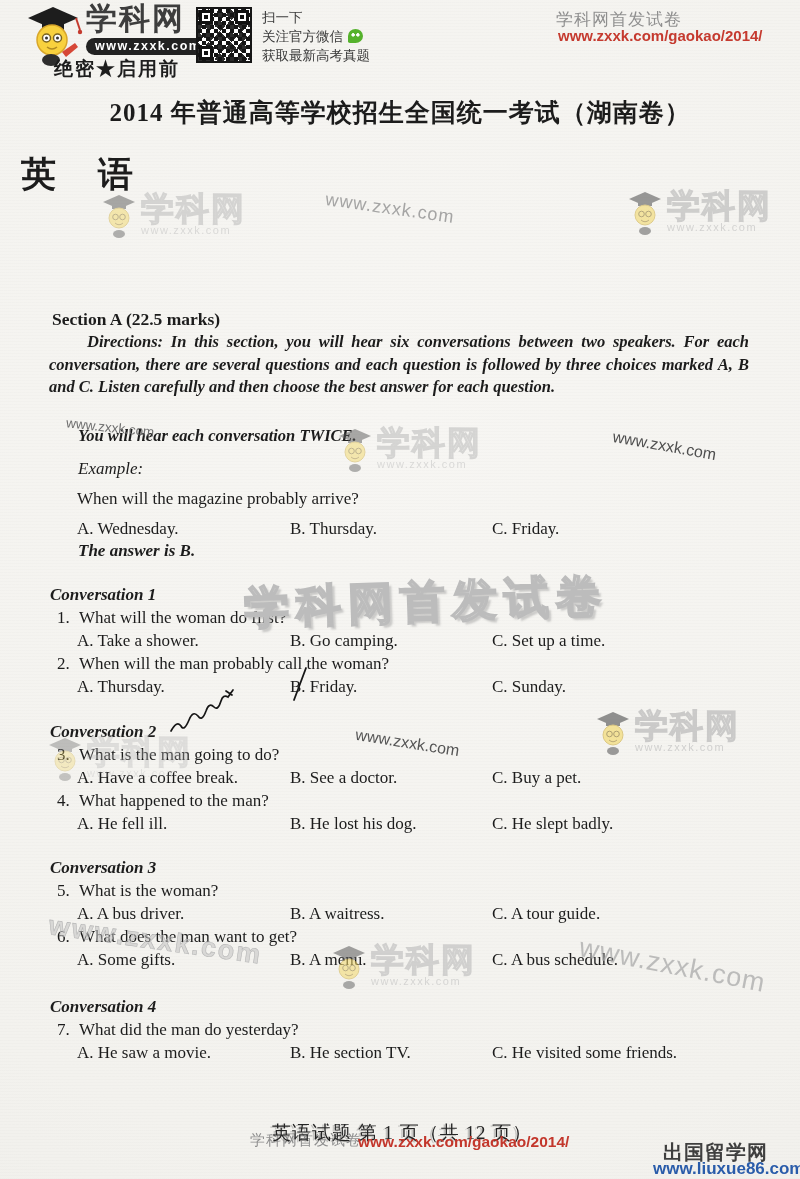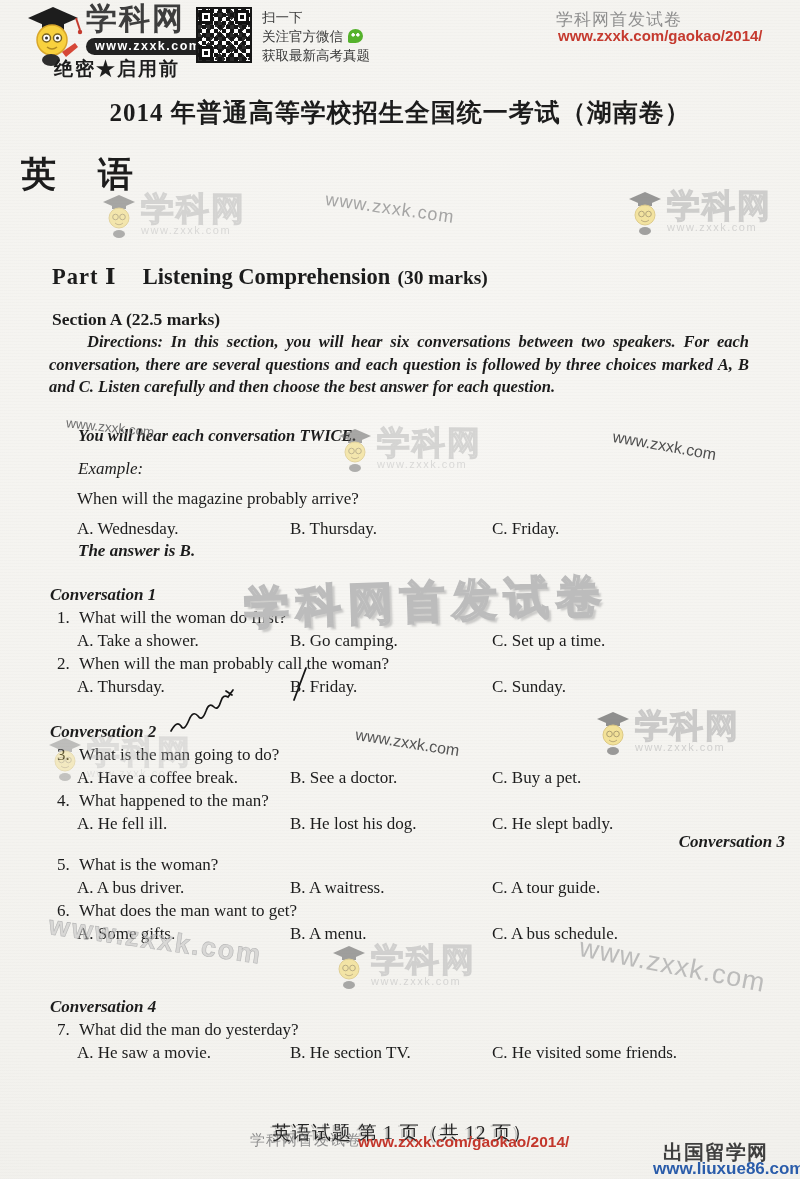--- a/index.html
+++ b/index.html
@@ -59,21 +59,21 @@
   
   .ex-label{left:78px;top:459px;font-weight:400;font-style:italic;font-size:17px;}
   .ex-q{left:77px;top:489px;font-size:17px;}
   .ex-opts{left:77px;top:519px;width:720px;height:22px;font-size:17px;}
   .ex-opts .oA{position:absolute;left:0;} .ex-opts .oB{position:absolute;left:213px;}
   .ex-opts .oC{position:absolute;left:415px;}
   .ex-ans{left:78px;top:541px;font-weight:700;font-style:italic;font-size:17px;}
 
   
   .conv{position:absolute;left:50px;width:735px;font-size:17px;}
-  #conv1{top:585px;} #conv2{top:722px;} #conv3{top:832px;text-align:right;} #conv4{top:997px;}
+  #conv1{top:585px;} #conv2{top:722px;} #conv3{top:858px;} #conv4{top:997px;}
   .line{position:relative;height:23px;}
   .conv-title{font-weight:700;font-style:italic;font-size:17px;}
   .q .qnum{position:absolute;left:7px;}
   .q .qtext{position:absolute;left:29px;}
   .opts span{position:absolute;}
   .oA2{left:27px;} .oB2{left:240px;} .oC2{left:442px;}
 
   
   .wm-url{position:absolute;font-family:"Liberation Sans","DejaVu Sans",sans-serif;white-space:nowrap;}
   #wmUrlTitle{left:325px;top:198px;font-size:18px;color:rgba(150,150,150,.85);
@@ -155,23 +155,20 @@
 
   <div class="abs rel-title nowrap">学科网首发试卷</div>
   <div class="abs rel-url nowrap">www.zxxk.com/gaokao/2014/</div>
   <div class="abs secrecy nowrap">绝密★启用前</div>
 
   <h1 class="abs title">2014 年普通高等学校招生全国统一考试（湖南卷）</h1>
   <div class="abs subject">
     <span>英</span><span>语</span>
   </div>
 
-  <div class="abs part-heading nowrap">
-    <span class="part-label">Part Ⅰ</span><span class="part-title">Listening Comprehension</span><span class="part-marks">(30 marks)</span>
-  </div>
   <div class="abs secA nowrap">Section A (22.5 marks)</div>
   <p class="abs directions">Directions: In this section, you will hear six conversations between two speakers. For each conversation, there are several questions and each question is followed by three choices marked A, B and C. Listen carefully and then choose the best answer for each question.</p>
   <div class="abs twice nowrap">You will hear each conversation TWICE.</div>
 
   <div class="abs ex-label nowrap">Example:</div>
   <div class="abs ex-q nowrap">When will the magazine probably arrive?</div>
   <div class="abs ex-opts">
     <span class="oA">A. Wednesday.</span>
     <span class="oB">B. Thursday.</span>
     <span class="oC">C. Friday.</span>

